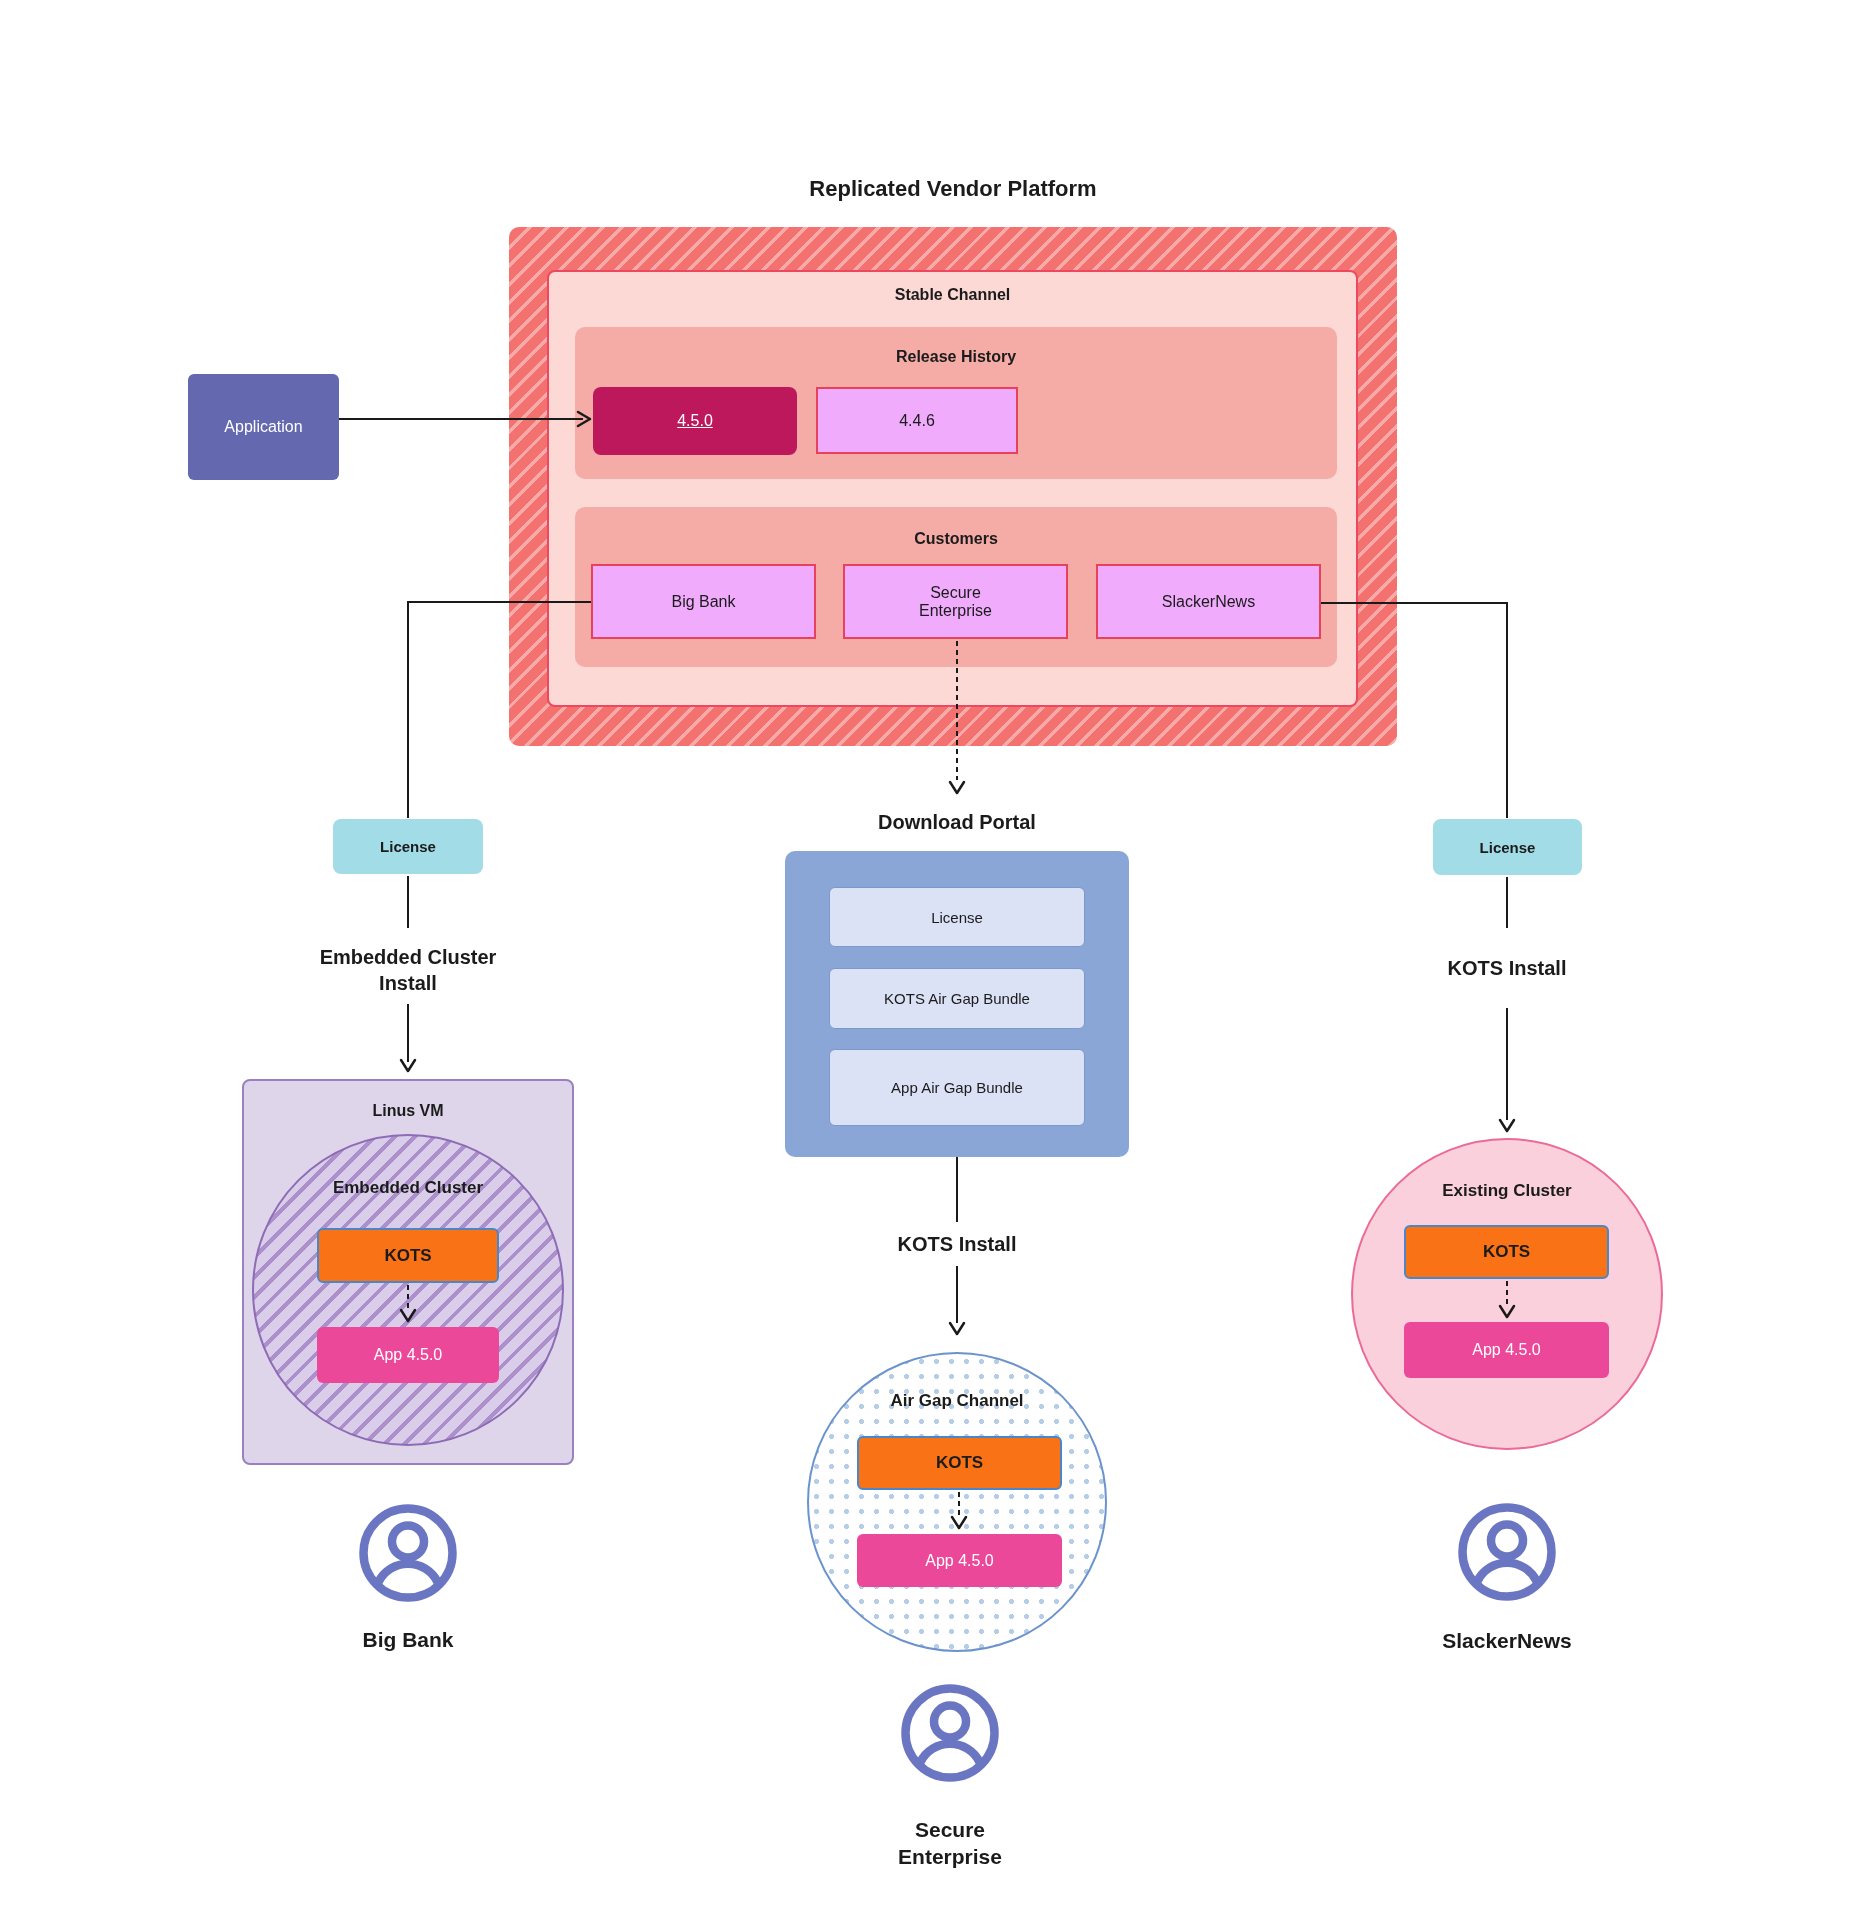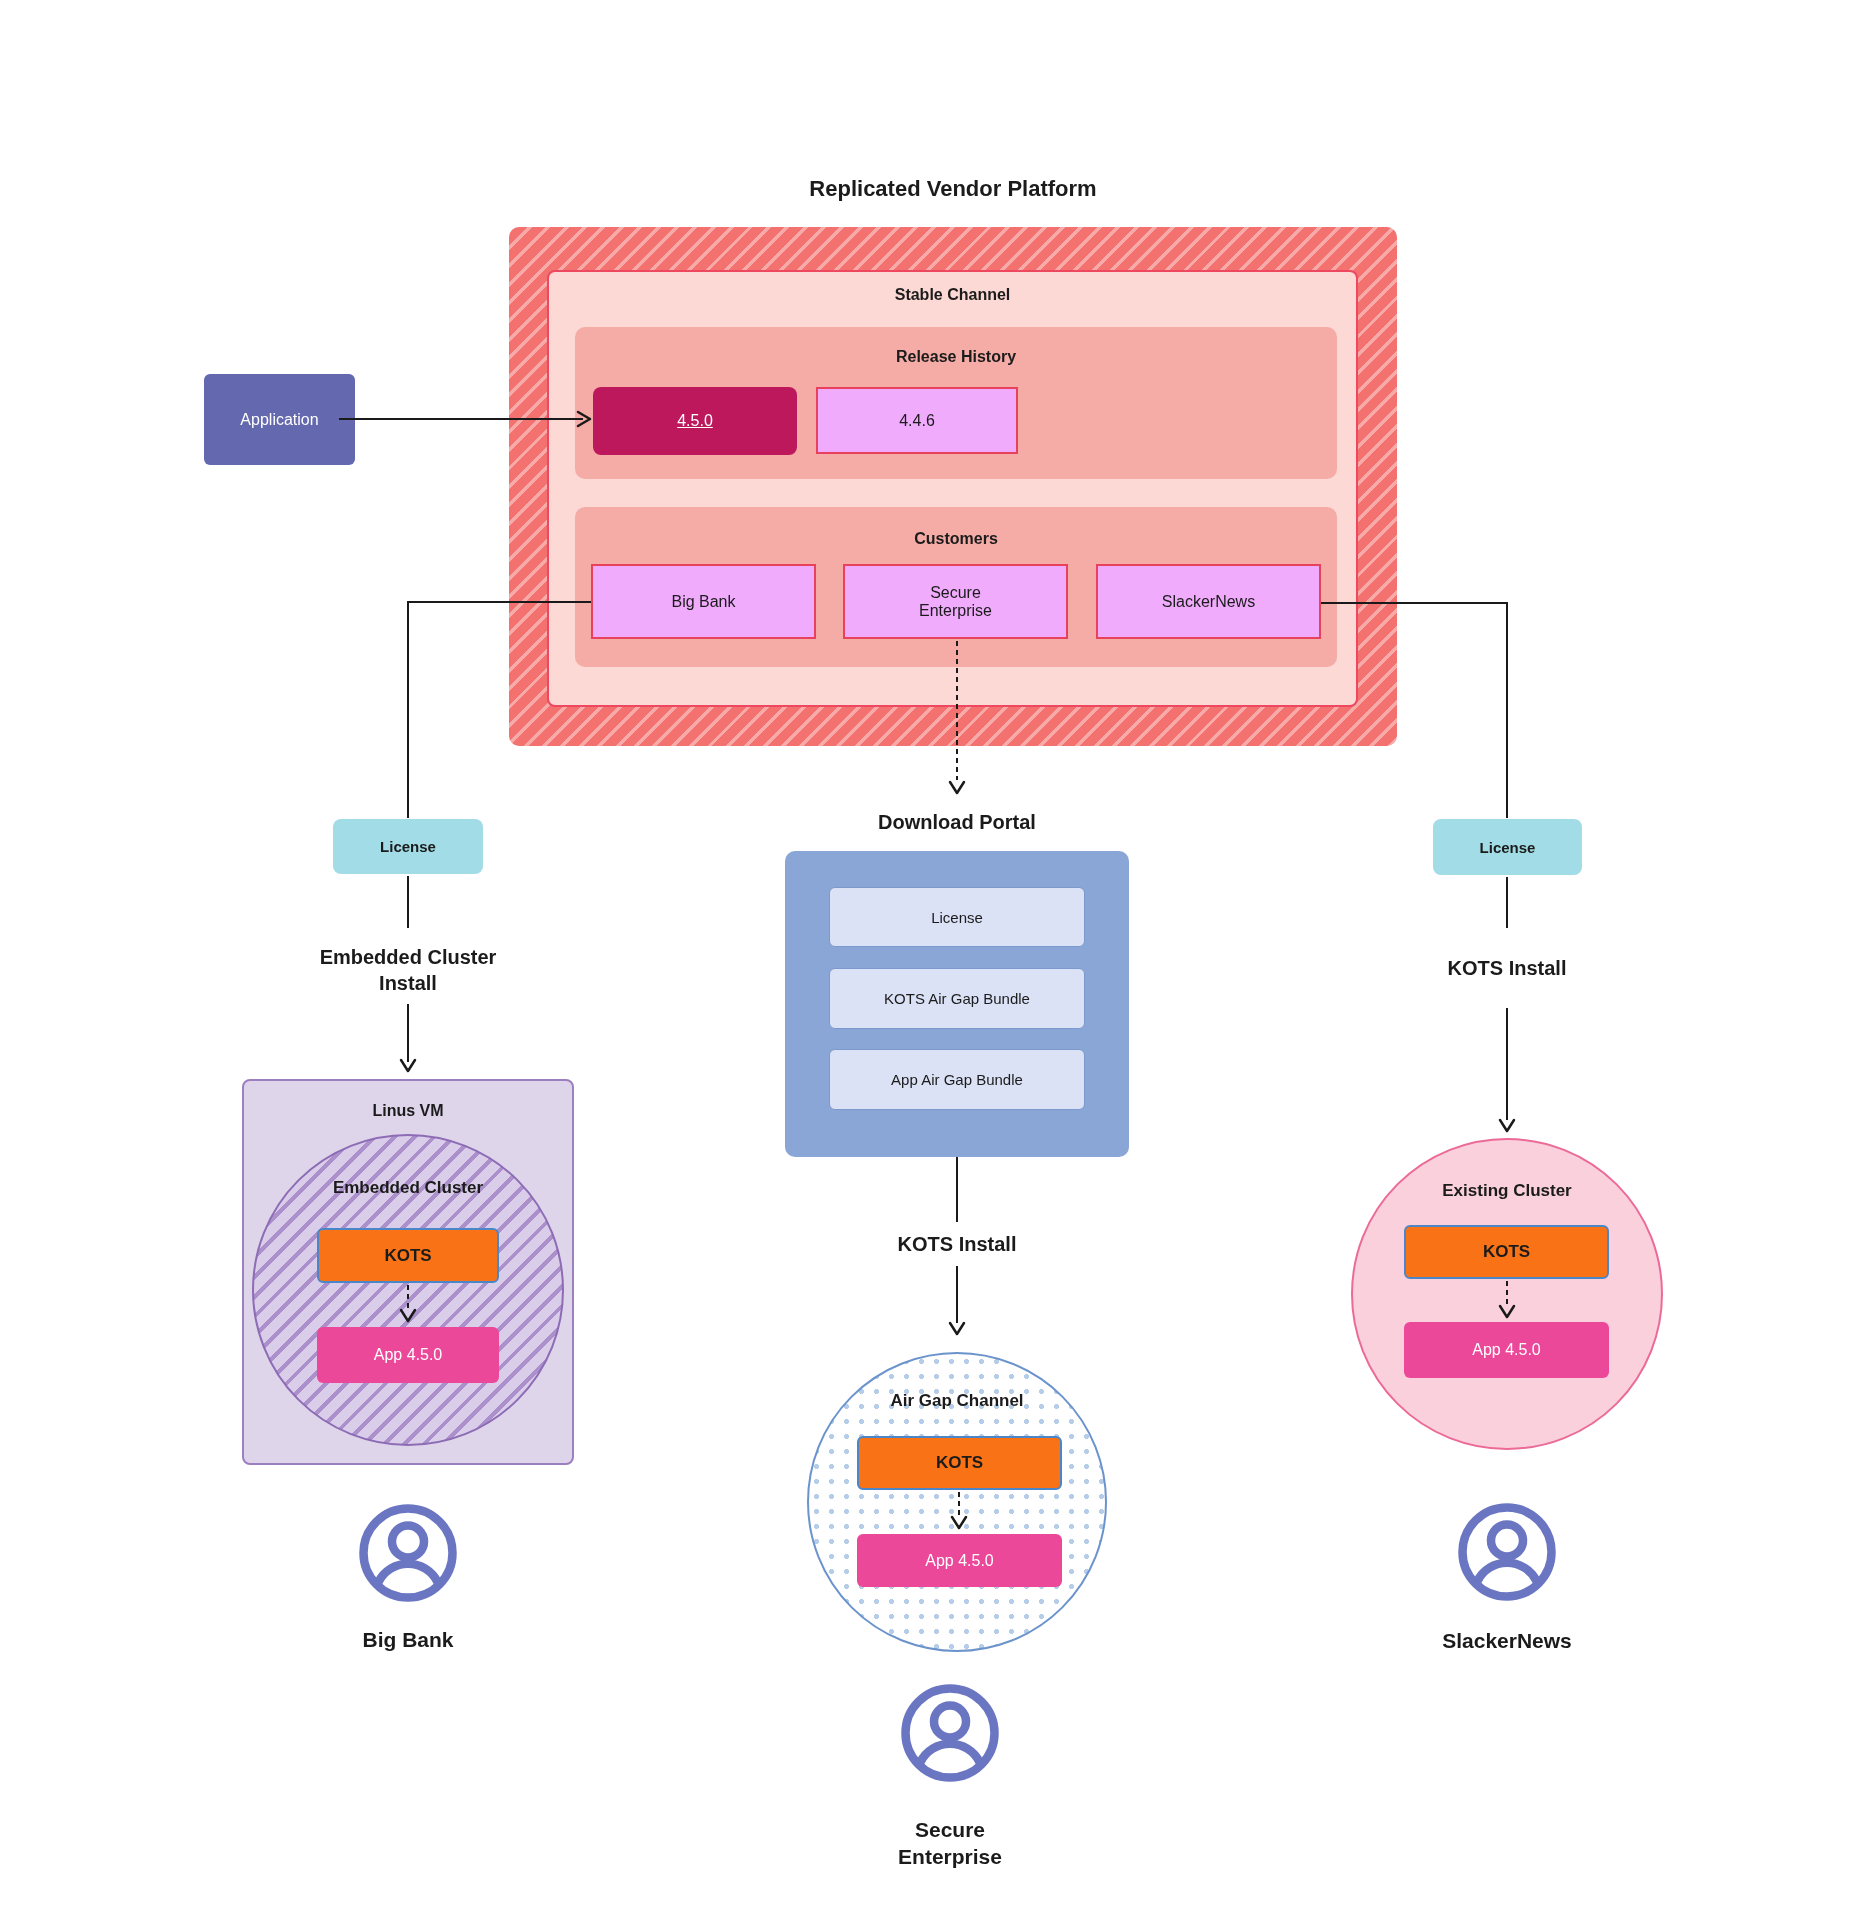--- a/index.html
+++ b/index.html
@@ -80,38 +80,38 @@
     <span class="pre">Big Bank</span>
   </div>
   <div class="abs ctr whitebox-red" style="left:843px;top:564px;width:225px;height:75px;">
     <span class="pre">Secure
 Enterprise</span>
   </div>
   <div class="abs ctr whitebox-red" style="left:1096px;top:564px;width:225px;height:75px;">
     <span class="pre">SlackerNews</span>
   </div>
 
-  <div class="abs ctr application" style="left:204px;top:374px;width:151px;height:91px;">Application</div>
+  <div class="abs ctr application" style="left:188px;top:374px;width:151px;height:106px;">Application</div>
 
   <div class="abs ctr license" style="left:333px;top:819px;width:150px;height:55px;">License</div>
   <div class="lbl flow-label pre" style="left:268px;top:944px;width:280px;">Embedded Cluster
 Install</div>
 
   <div class="abs vmbox" style="left:242px;top:1079px;width:332px;height:386px;"></div>
   <div class="lbl section-label" style="left:242px;top:1102px;width:332px;">Linus VM</div>
   <div class="abs circle ec-circle" style="left:252px;top:1134px;width:312px;height:312px;"></div>
   <div class="lbl section-label" style="left:252px;top:1178px;width:312px;font-size:17px;">Embedded Cluster</div>
   <div class="abs ctr kotsbox" style="left:317px;top:1228px;width:182px;height:55px;">KOTS</div>
   <div class="abs ctr appbox" style="left:317px;top:1327px;width:182px;height:56px;">App 4.5.0</div>
 
   <div class="lbl flow-label" style="left:817px;top:809px;width:280px;">Download Portal</div>
   <div class="abs portal" style="left:785px;top:851px;width:344px;height:306px;"></div>
   <div class="abs ctr portal-item" style="left:829px;top:887px;width:256px;height:60px;">License</div>
   <div class="abs ctr portal-item" style="left:829px;top:968px;width:256px;height:61px;">KOTS Air Gap Bundle</div>
-  <div class="abs ctr portal-item" style="left:829px;top:1049px;width:256px;height:61px;">App Air Gap Bundle</div>
+  <div class="abs ctr portal-item" style="left:829px;top:1049px;width:256px;height:77px;">App Air Gap Bundle</div>
   <div class="lbl flow-label" style="left:817px;top:1231px;width:280px;">KOTS Install</div>
 
   <div class="abs circle airgap-circle" style="left:807px;top:1352px;width:300px;height:300px;"></div>
   <div class="lbl section-label" style="left:807px;top:1391px;width:300px;font-size:17px;">Air Gap Channel</div>
   <div class="abs ctr kotsbox" style="left:857px;top:1436px;width:205px;height:54px;">KOTS</div>
   <div class="abs ctr appbox" style="left:857px;top:1534px;width:205px;height:53px;">App 4.5.0</div>
 
   <div class="abs ctr license" style="left:1433px;top:819px;width:149px;height:56px;">License</div>
   <div class="lbl flow-label" style="left:1367px;top:955px;width:280px;">KOTS Install</div>
 

